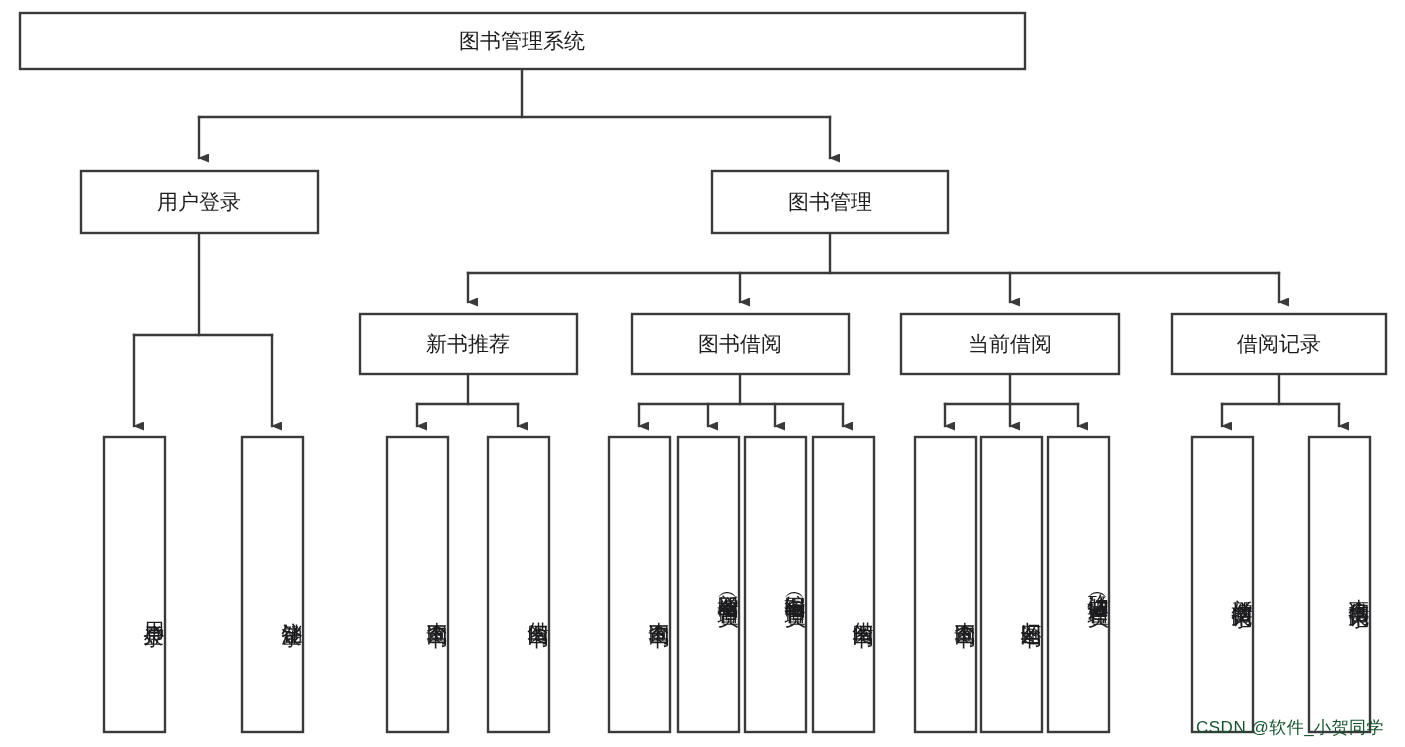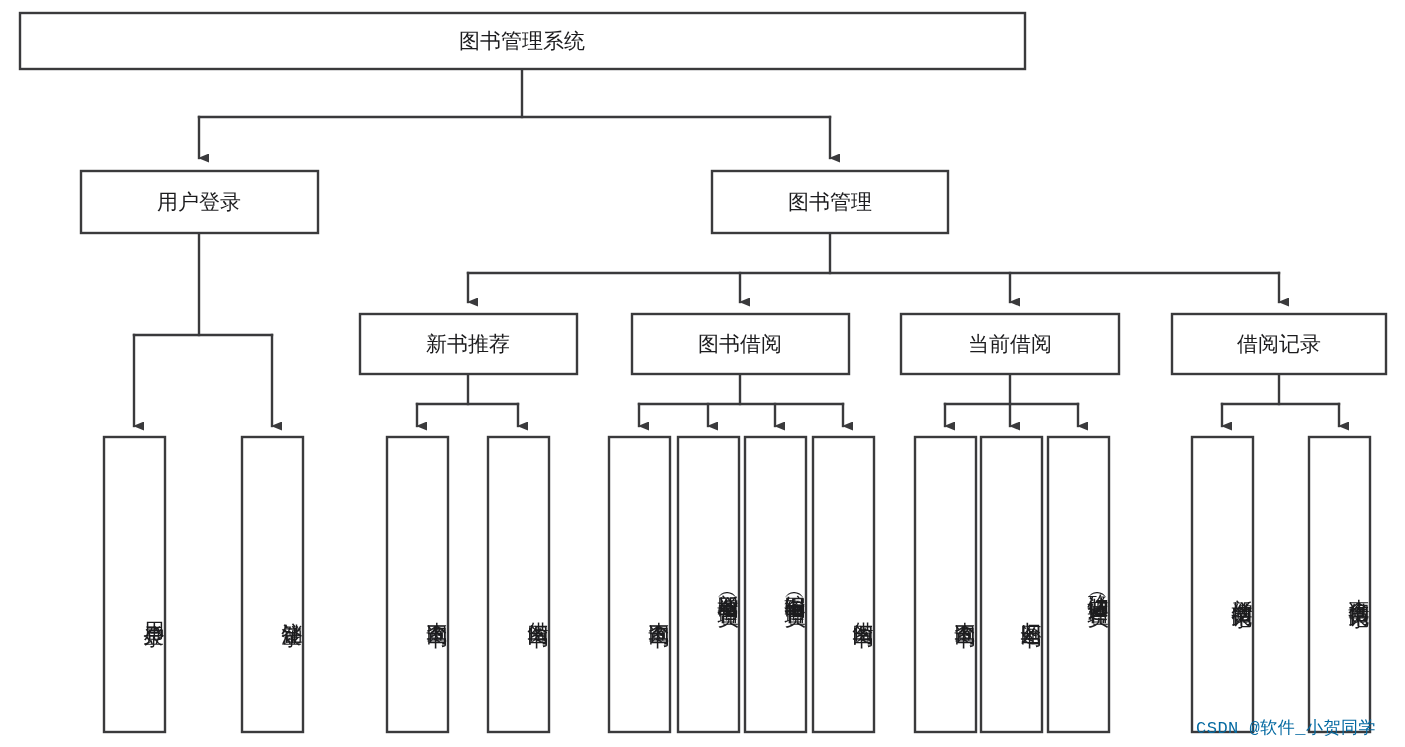--- a/index.html
+++ b/index.html
@@ -56,23 +56,23 @@
     font-family: "DejaVu Sans", "Liberation Sans", sans-serif;
     font-size: 21px;
     line-height: 1.12;
     letter-spacing: 2px;
     color: #1c1c1e;
     white-space: nowrap;
     pointer-events: none;
   }
   .watermark {
     position: absolute;
-    font-family: Liberation Mono, monospace;
+    font-family: Liberation Sans, sans-serif;
     font-size: 17px;
-    color: #0369a1;
+    color: #14532d;
     white-space: nowrap;
     letter-spacing: 0.5px;
   }
 </style>
 </head>
 <body>
 
 <div id="diagram-root">
 
   <svg id="diagram-svg" viewBox="0 0 1405 747">

